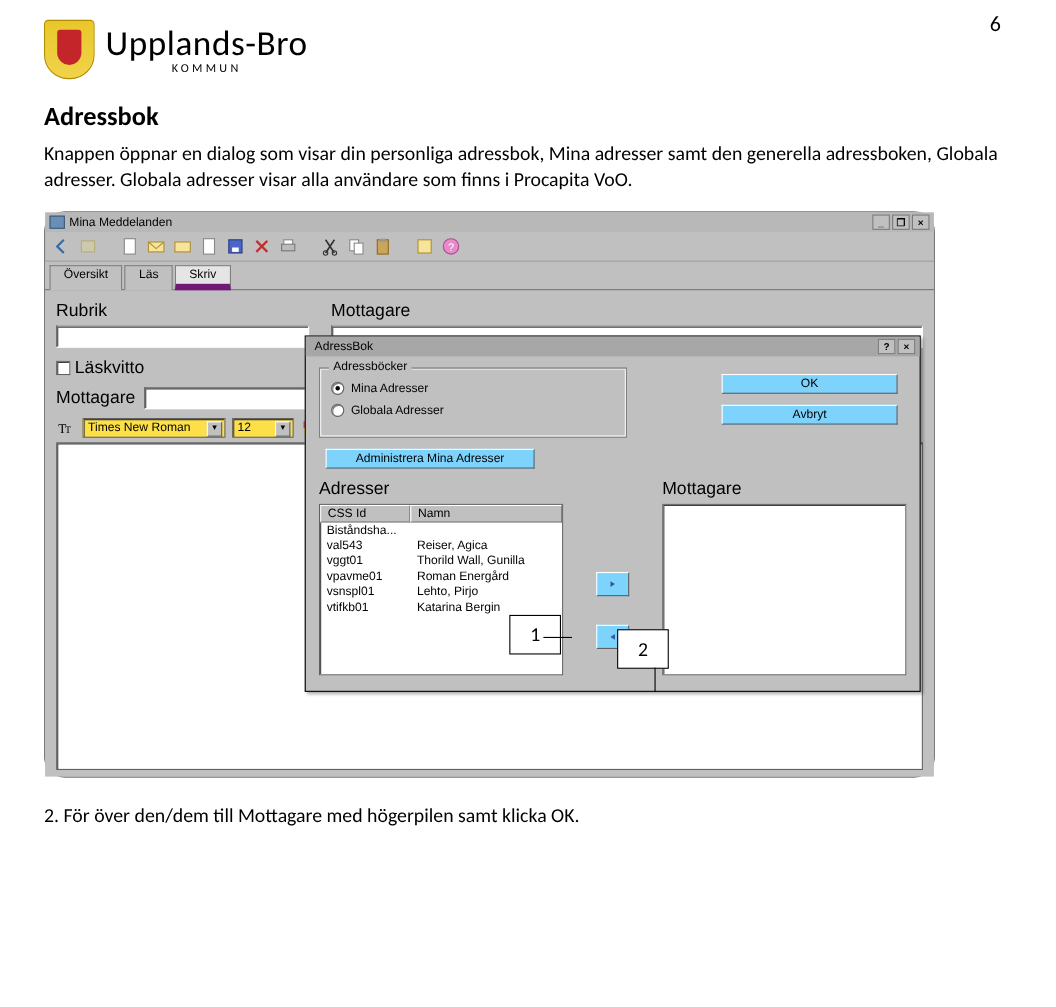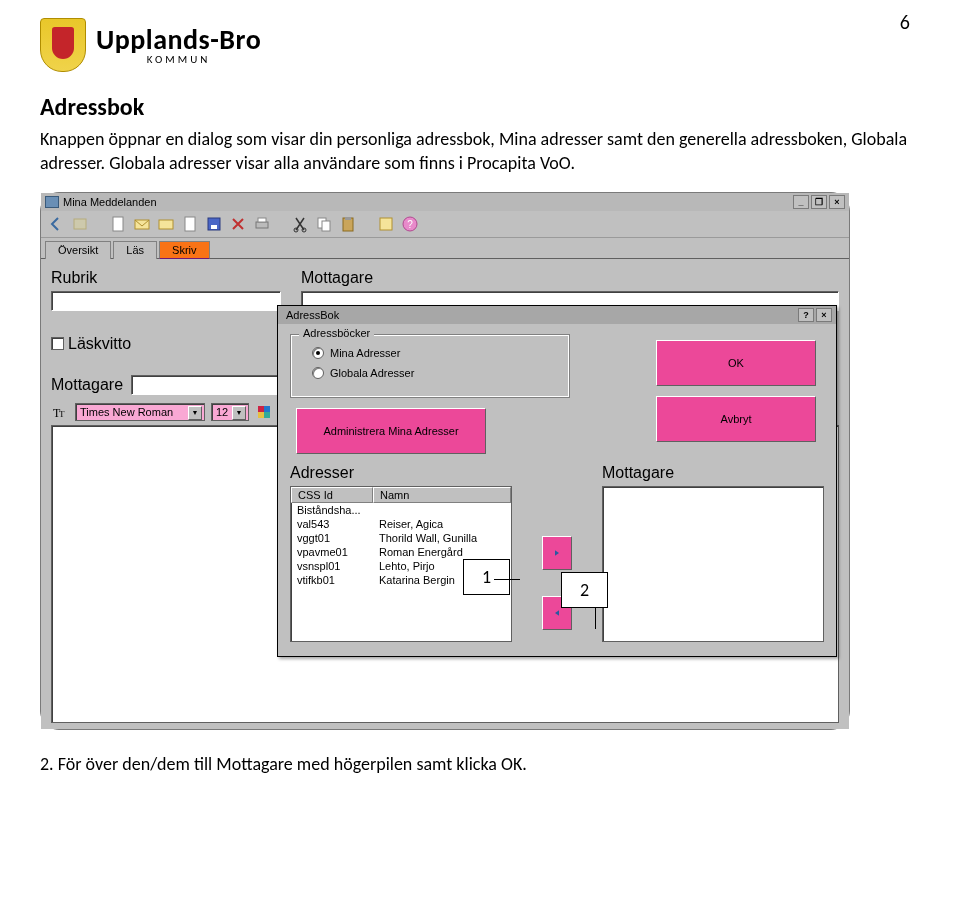--- a/index.html
+++ b/index.html
@@ -40,21 +40,21 @@
   .crest::before {
     content: "";
     position: absolute;
     top: 8px;
     width: 22px;
     height: 32px;
     background: #c4252a;
     border-radius: 3px 3px 12px 12px;
   }
   .brand-text { line-height: 1; }
-  .brand-main { font-size: 28px; font-weight: 700; letter-spacing: 0.5px; }
+  .brand-main { font-size: 32px; font-weight: 400; letter-spacing: 0.5px; }
   .brand-sub { font-size: 11px; letter-spacing: 3px; text-align: center; }
   h2.section-title { font-size: 24px; font-weight: 700; margin: 18px 0 6px; }
   .body-text { font-size: 18px; line-height: 1.35; margin: 0 0 16px; }
   .callout-box {
     display: inline-block;
     border: 1px solid #000;
     background: #fff;
     padding: 6px 18px;
     font-size: 18px;
     font-family: Calibri, Arial, sans-serif;
@@ -116,64 +116,64 @@
   .tab {
     border: 1px solid #808080;
     border-bottom: none;
     padding: 2px 12px;
     background: #c0c0c0;
     margin-right: 2px;
     position: relative;
     top: 1px;
   }
   .tab.active {
-    background: #f97316;
-    border-bottom: 1px solid #701a75;
+    background: #e5e5e5;
+    border-bottom: 6px solid #701a75;
     z-index: 2;
     top: 1px;
   }
   .form-area {
     padding: 10px 10px 6px;
     background: #c0c0c0;
     position: relative;
   }
   .row { display: flex; align-items: center; margin-bottom: 8px; gap: 20px; }
   .label { font-size: 16px; color: #000; }
   .sunken-input {
     background: #fff;
     border: 1px solid #606060;
     border-right-color: #fff;
     border-bottom-color: #fff;
     box-shadow: inset 1px 1px 0 #404040;
     height: 20px;
     padding: 2px 4px;
   }
   .raised {
-    background: #ec4899;
+    background: #7dd3fc;
     border: 1px solid #fff;
     border-right-color: #606060;
     border-bottom-color: #606060;
-    padding: 16px 10px;
+    padding: 2px 10px;
     text-align: center;
   }
   .checkbox-box {
     width: 13px; height: 13px;
     background: #fff;
     border: 1px solid #606060;
     box-shadow: inset 1px 1px 0 #404040;
     display: inline-block;
     vertical-align: middle;
     margin-right: 4px;
   }
   .font-row {
     display: flex; align-items: center; gap: 6px;
     margin-top: 8px;
   }
   .font-select {
-    background: #f9a8d4;
+    background: #fde047;
     border: 1px solid #606060;
     box-shadow: inset 1px 1px 0 #404040;
     padding: 1px 14px 1px 4px;
     position: relative;
     height: 18px;
     display: flex; align-items: center;
   }
   .font-select::after {
     content: "▼";
     font-size: 7px;
@@ -205,21 +205,21 @@
   }
   .dlg-title {
     background: #a7a7a7;
     padding: 2px 4px;
     display: flex; align-items: center; gap: 4px;
   }
   .dlg-body { padding: 10px 12px 14px; position: relative; }
   .group-box {
     border: 1px solid #808080;
     box-shadow: inset 0 0 0 1px #fff;
-    padding: 12px 21px 10px;
+    padding: 12px 10px 10px;
     position: relative;
     margin-bottom: 10px;
   }
   .group-title {
     position: absolute;
     top: -8px; left: 8px;
     background: #c0c0c0;
     padding: 0 4px;
     font-size: 11px;
   }
@@ -415,21 +415,21 @@
       </div>
 
       <div class="font-row">
         <span class="tb-icon"><svg viewBox="0 0 18 18">
               <text x="2" y="14" font-size="12" font-family="serif">T</text>
               <text x="8" y="14" font-size="9" font-family="serif">T</text>
             </svg></span>
         <div class="font-select" style="width:130px">
             <span>Times New Roman</span>
           </div>
-        <div class="font-select" style="width:38px">
+        <div class="font-select" style="width:56px">
             <span>12</span>
           </div>
         <span class="tb-icon"><svg viewBox="0 0 18 18">
               <rect x="3" y="3" width="6" height="6" fill="#c24"></rect>
               <rect x="9" y="3" width="6" height="6" fill="#27c"></rect>
               <rect x="3" y="9" width="6" height="6" fill="#e8c040"></rect>
               <rect x="9" y="9" width="6" height="6" fill="#3a9"></rect>
             </svg></span>
         <span class="tb-icon"><svg viewBox="0 0 18 18">
               <path d="M4 14 L12 4" stroke="#b86" stroke-width="3"></path>

